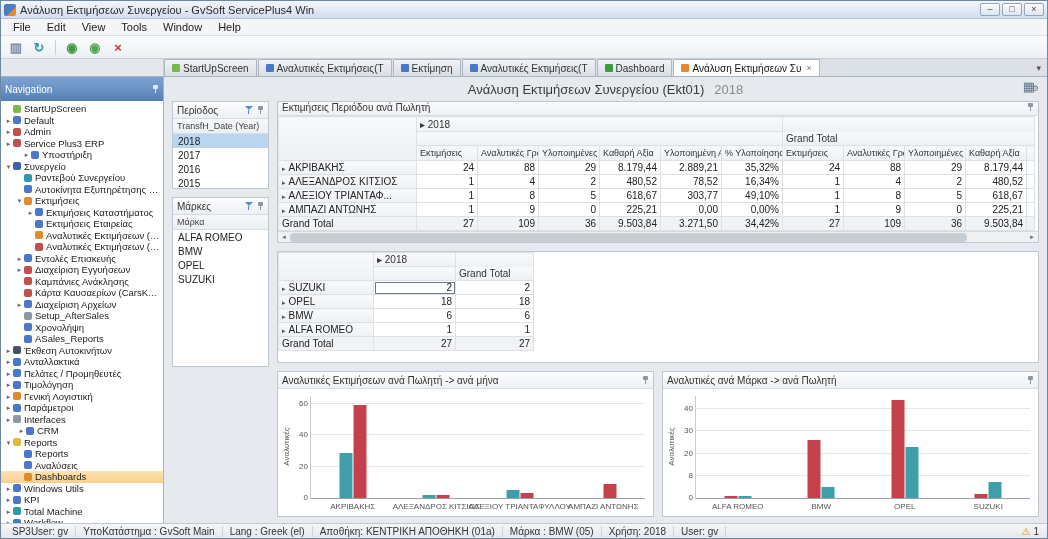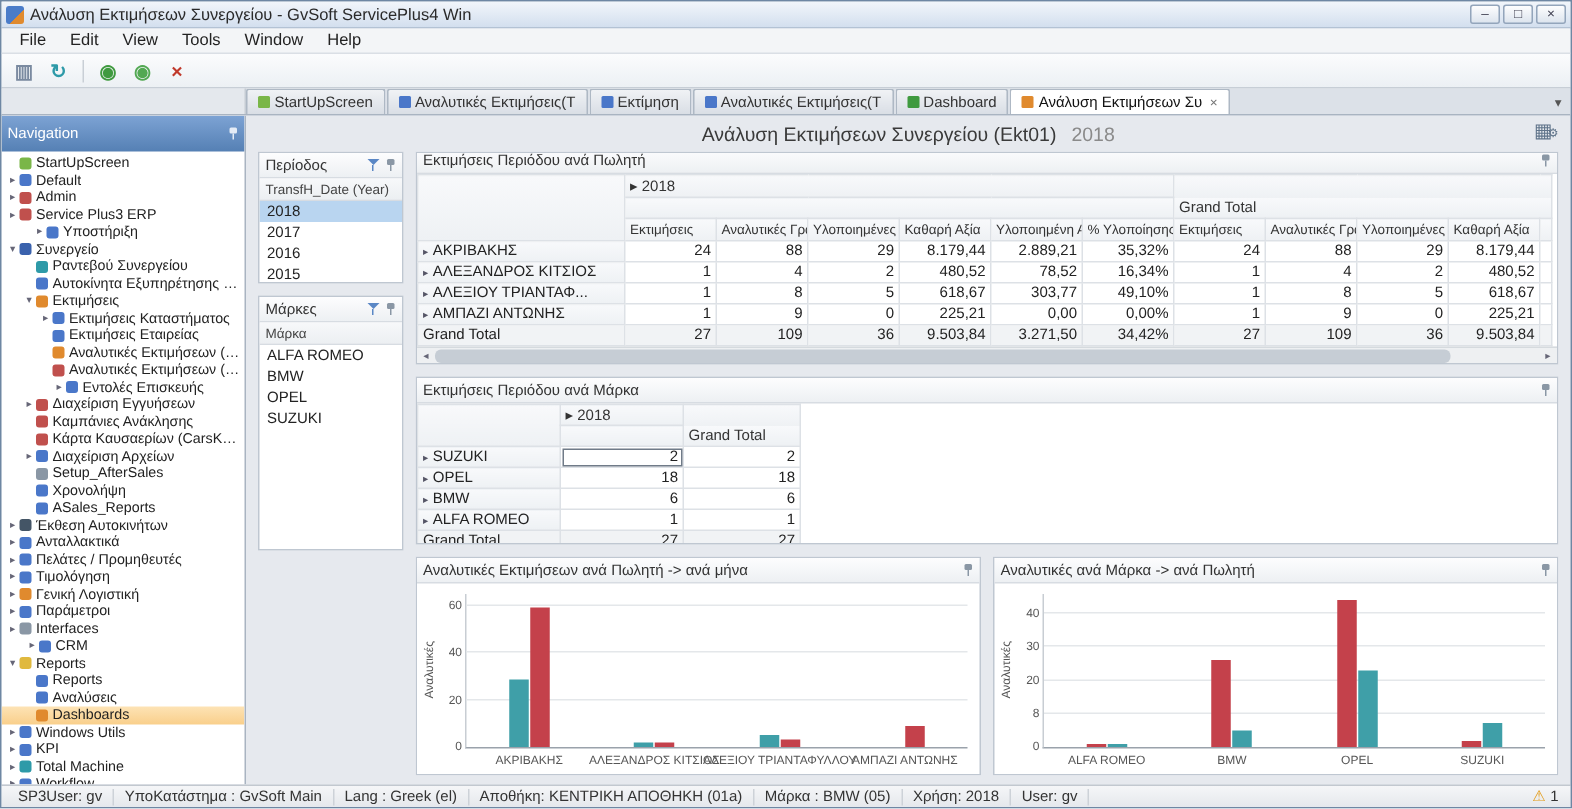--- a/index.html
+++ b/index.html
@@ -220,21 +220,21 @@
           <div class="tree-item" style="padding-left: 25px;">
             <span class="tree-arrow"></span>
             <span class="tree-icon" style="background: rgb(224, 138, 46);"></span>
             <span class="tree-label">Αναλυτικές Εκτιμήσεων (List)</span>
           </div>
           <div class="tree-item" style="padding-left: 25px;">
             <span class="tree-arrow"></span>
             <span class="tree-icon" style="background: rgb(192, 80, 77);"></span>
             <span class="tree-label">Αναλυτικές Εκτιμήσεων (Olap)</span>
           </div>
-          <div class="tree-item" style="padding-left: 14px; margin-left: 20px;">
+          <div class="tree-item" style="padding-left: 14px;">
             <span class="tree-arrow">▸</span>
             <span class="tree-icon" style="background: rgb(74, 119, 201);"></span>
             <span class="tree-label">Εντολές Επισκευής</span>
           </div>
           <div class="tree-item" style="padding-left: 14px;">
             <span class="tree-arrow">▸</span>
             <span class="tree-icon" style="background: rgb(192, 80, 77);"></span>
             <span class="tree-label">Διαχείριση Εγγυήσεων</span>
           </div>
           <div class="tree-item" style="padding-left: 14px;">
@@ -511,24 +511,20 @@
             <div class="pivot-scroll">
               <span class="arr">◂</span>
               <span class="track">
                   <span class="thumb"></span>
                 </span>
               <span class="arr">▸</span>
             </div>
           </div>
 
           <div class="panel" id="panel-pivot2">
-            <div class="panel-header">
-              <span class="ptitle">Εκτιμήσεις Περιόδου ανά Μάρκα</span>
-              <span class="pin"></span>
-            </div>
             <div id="pivot2-body">
                 <table class="pivot" style="width: 255px;">
                   <colgroup>
                     <col style="width: 95px;">
                     <col style="width: 82px;">
                     <col style="width: 78px;">
                   </colgroup>
                   <tbody>
                     <tr style="height: 14px;">
                       <td class="ph corner" rowspan="2"></td>

